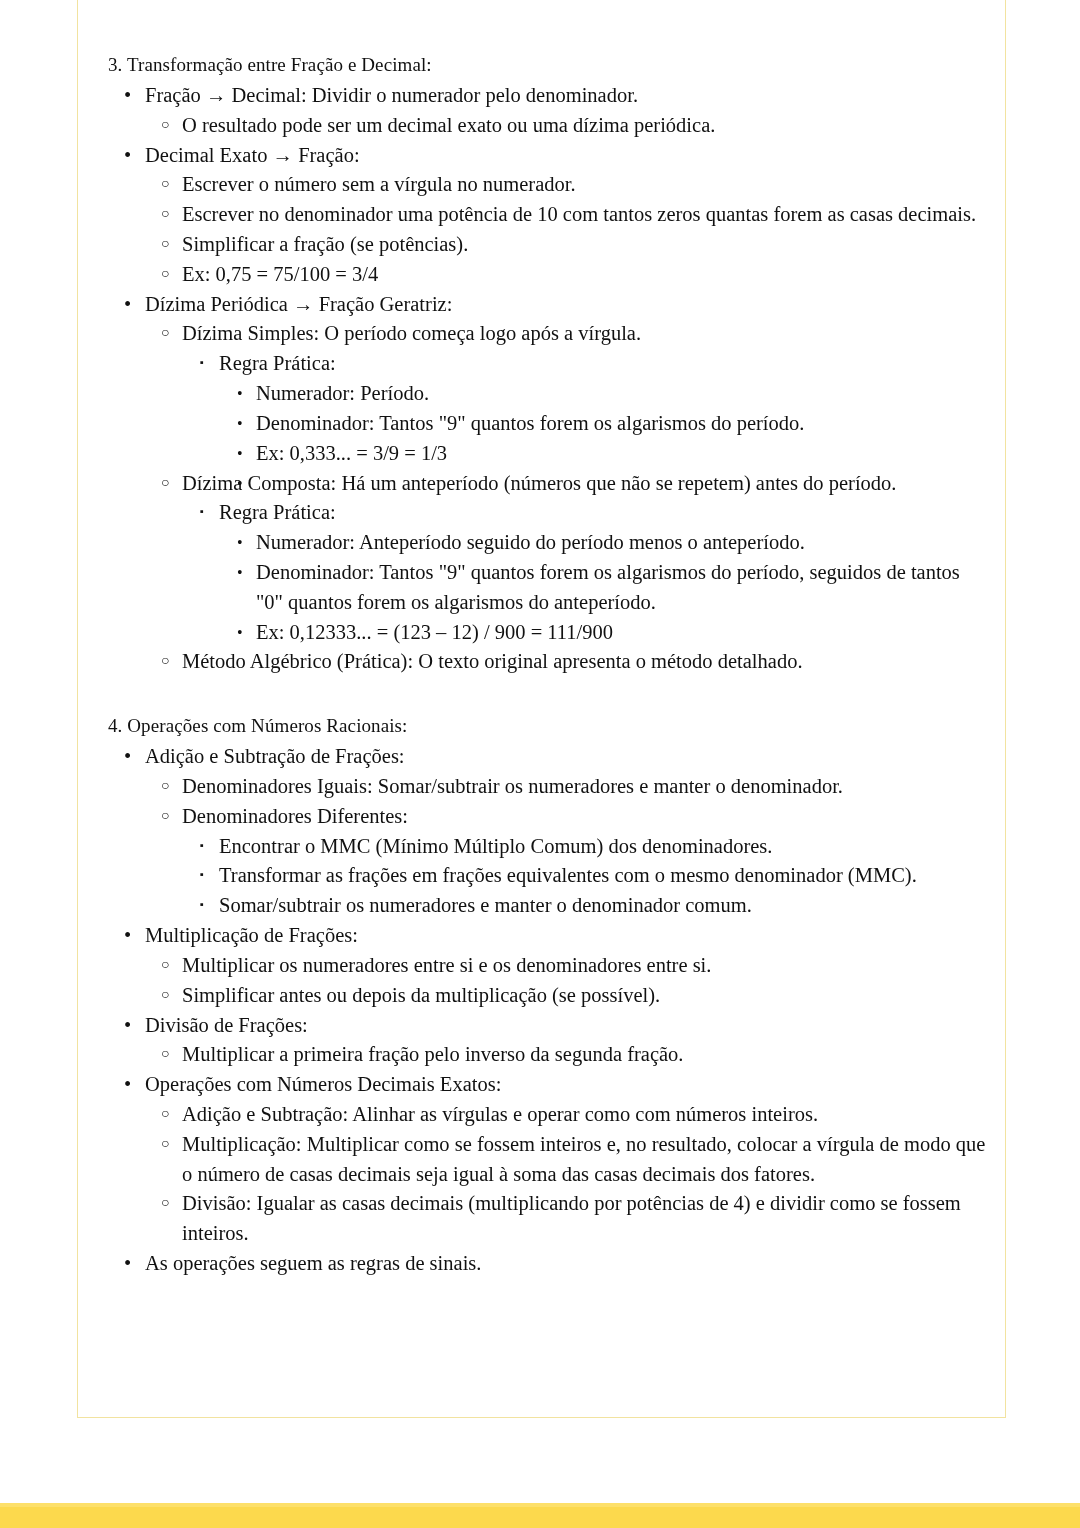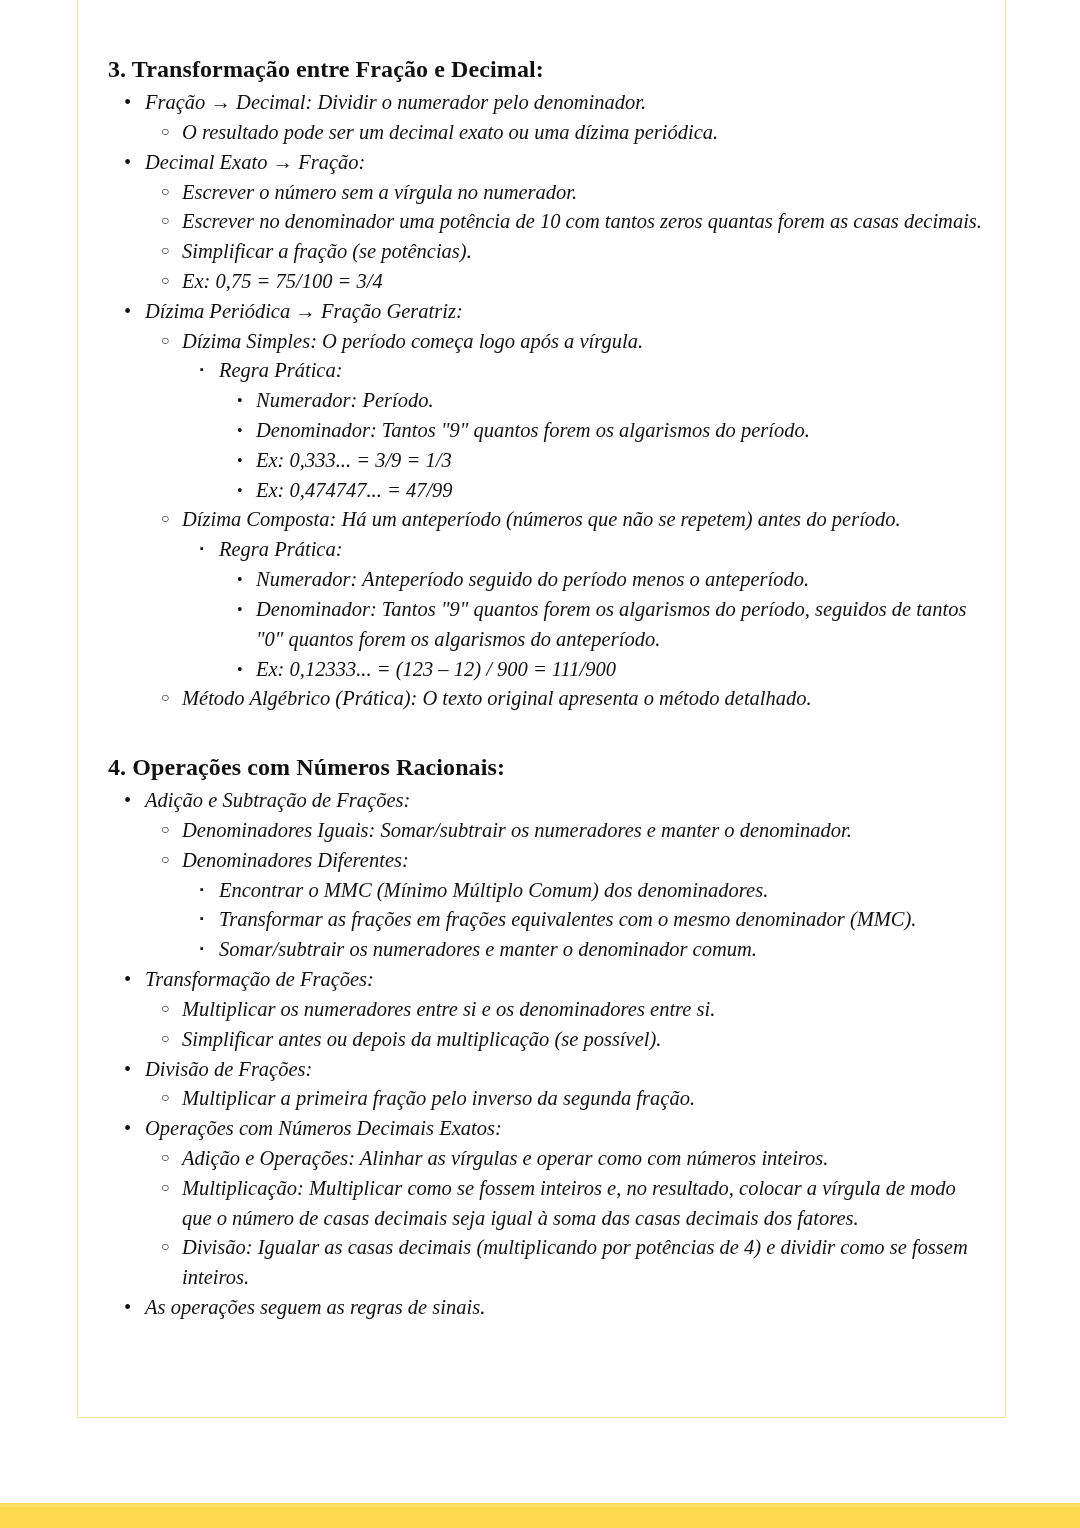--- a/index.html
+++ b/index.html
@@ -45,22 +45,22 @@
 
   
   #content {
     position: absolute;
     left: 108px;
     top: 52px;
     width: 880px;
   }
 
   h2.sec-heading {
-    font-size: 24px;
-    font-weight: bold;
+    font-size: 19px;
+    font-weight: normal;
     margin: 0 0 2px 0;
     line-height: 1.42;
     letter-spacing: 0.1px;
   }
 
   .spacer-gap { height: 36px; }
 
   ul.lvl {
     list-style: none;
     margin: 0;
@@ -79,21 +79,20 @@
     position: absolute;
     left: 0;
     top: 0;
     width: 22px;
     text-align: left;
     font-size: 20.5px;
     line-height: 1.455;
   }
   li.item > .txt {
     display: block;
-    font-style: italic;
   }
 
   
   li.L1 { padding-left: 37px; }        
   li.L1 > .bullet { left: 16px; }
   li.L1 > .txt { margin-left: 0; }
 
   li.L2 { padding-left: 74px; }        
   li.L2 > .bullet { left: 53px; font-size: 14px; line-height: 2.05; }
 
@@ -160,21 +159,20 @@
       <li class="item L4">
         <span class="bullet">•</span>
         <span class="txt">Denominador: Tantos "9" quantos forem os algarismos do período.</span>
       </li>
       <li class="item L4">
         <span class="bullet">•</span>
         <span class="txt">Ex: 0,333... = 3/9 = 1/3</span>
       </li>
       <li class="item L4">
         <span class="bullet">•</span>
-        <span class="txt">Ex: 0,474747... = 47/99</span>
       </li>
       <li class="item L2">
         <span class="bullet">○</span>
         <span class="txt">Dízima Composta: Há um anteperíodo (números que não se repetem) antes do período.</span>
       </li>
       <li class="item L3">
         <span class="bullet">▪</span>
         <span class="txt">Regra Prática:</span>
       </li>
       <li class="item L4">
@@ -216,21 +214,21 @@
       <li class="item L3">
         <span class="bullet">▪</span>
         <span class="txt">Transformar as frações em frações equivalentes com o mesmo denominador (MMC).</span>
       </li>
       <li class="item L3">
         <span class="bullet">▪</span>
         <span class="txt">Somar/subtrair os numeradores e manter o denominador comum.</span>
       </li>
       <li class="item L1">
         <span class="bullet">•</span>
-        <span class="txt">Transformação de Frações:</span>
+        <span class="txt">Multiplicação de Frações:</span>
       </li>
       <li class="item L2">
         <span class="bullet">○</span>
         <span class="txt">Multiplicar os numeradores entre si e os denominadores entre si.</span>
       </li>
       <li class="item L2">
         <span class="bullet">○</span>
         <span class="txt">Simplificar antes ou depois da multiplicação (se possível).</span>
       </li>
       <li class="item L1">
@@ -240,21 +238,21 @@
       <li class="item L2">
         <span class="bullet">○</span>
         <span class="txt">Multiplicar a primeira fração pelo inverso da segunda fração.</span>
       </li>
       <li class="item L1">
         <span class="bullet">•</span>
         <span class="txt">Operações com Números Decimais Exatos:</span>
       </li>
       <li class="item L2">
         <span class="bullet">○</span>
-        <span class="txt">Adição e Operações: Alinhar as vírgulas e operar como com números inteiros.</span>
+        <span class="txt">Adição e Subtração: Alinhar as vírgulas e operar como com números inteiros.</span>
       </li>
       <li class="item L2">
         <span class="bullet">○</span>
         <span class="txt">Multiplicação: Multiplicar como se fossem inteiros e, no resultado, colocar a vírgula de modo que o número de casas decimais seja igual à soma das casas decimais dos fatores.</span>
       </li>
       <li class="item L2">
         <span class="bullet">○</span>
         <span class="txt">Divisão: Igualar as casas decimais (multiplicando por potências de 4) e dividir como se fossem inteiros.</span>
       </li>
       <li class="item L1">

